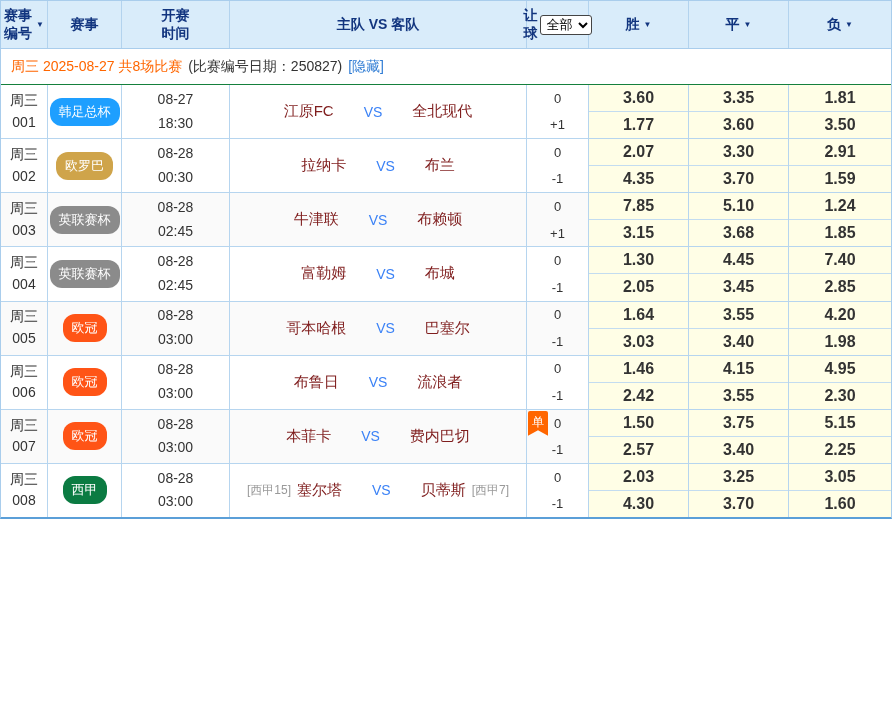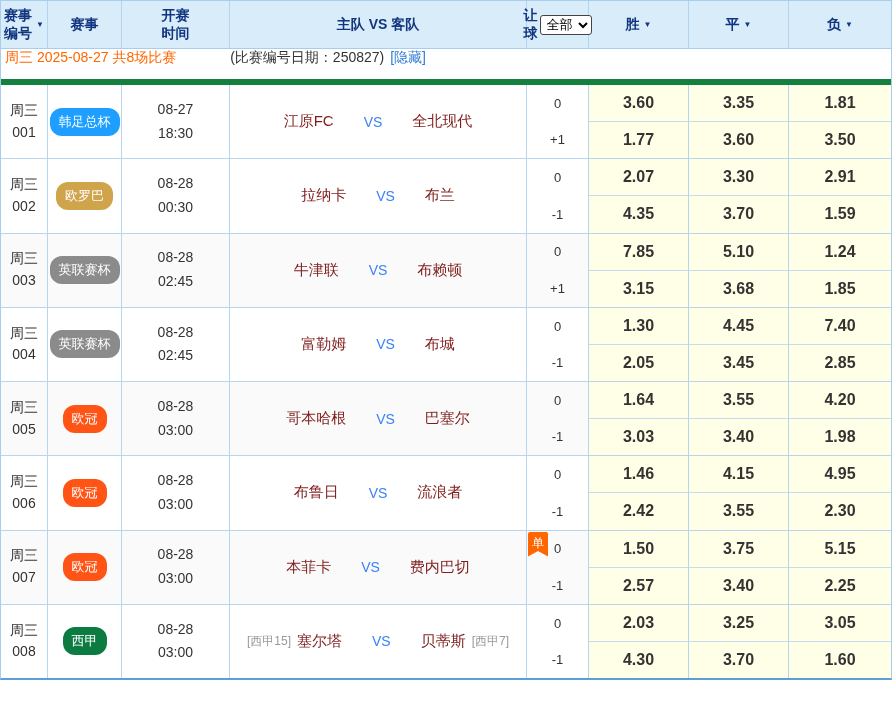--- a/index.html
+++ b/index.html
@@ -1,18 +1,18 @@
 <!DOCTYPE html>
 <html><head>
 <meta charset="utf-8">
 <style>
   * { margin:0; padding:0; box-sizing:border-box; }
   body { font-family:"Liberation Sans","DejaVu Sans",sans-serif; background:#fff; }
   #app{
-    width:892px; height:680px;
+    width:892px; height:519px;
     border:1px solid #a9cdec; border-bottom:2px solid #5b9fd8;
     display:flex; flex-direction:column; background:#fff;
   }
   .grid-row{ display:grid; grid-template-columns:47px 74px 108px 297px 62px 100px 100px 102px; }
 
   
   .thead{ height:48px; background:#d9ecfa; border-bottom:1px solid #a9cdec; flex:0 0 48px; }
   .th{
     display:flex; align-items:center; justify-content:center;
     color:#12357f; font-size:14px; font-weight:bold;
@@ -21,25 +21,25 @@
   .th:last-child{ border-right:none; }
   .sort-arrow{ font-size:8px; margin-left:4px; color:#12357f; }
   .hc-head{ gap:2px; }
   .hc-select{
     font-size:13px; font-family:inherit; color:#000;
     border:1px solid #444; border-radius:3px; background:#fff; padding:0 2px; height:20px;
   }
 
   
   .subheader{
-    flex:0 0 36px; display:flex; align-items:flex-start; background:#fff;
-    border-bottom:6px solid #15803d; padding-left:4px; font-size:14px; gap:6px;
+    flex:0 0 36px; display:flex; align-items:center; background:#fff;
+    border-bottom:1px solid #15803d; padding-left:10px; font-size:14px; gap:6px;
   }
   .sub-date{ color:#ff6600; }
-  .sub-code{ color:#333;margin-left:48px; }
+  .sub-code{ color:#333; }
   .sub-hide{ color:#2f7cd4; cursor:pointer; }
 
   
   .rows{ flex:1; display:flex; flex-direction:column; }
   .row{ flex:1; border-bottom:1px solid #b6d5ef; background:#fff; }
   .row:last-child{ border-bottom:none; }
   .row:nth-child(odd):not(:first-child){ background:#fafafa; }
   .cell{
     border-right:1px solid #b6d5ef; display:flex; flex-direction:column;
     align-items:center; justify-content:center; color:#333; position:relative;

